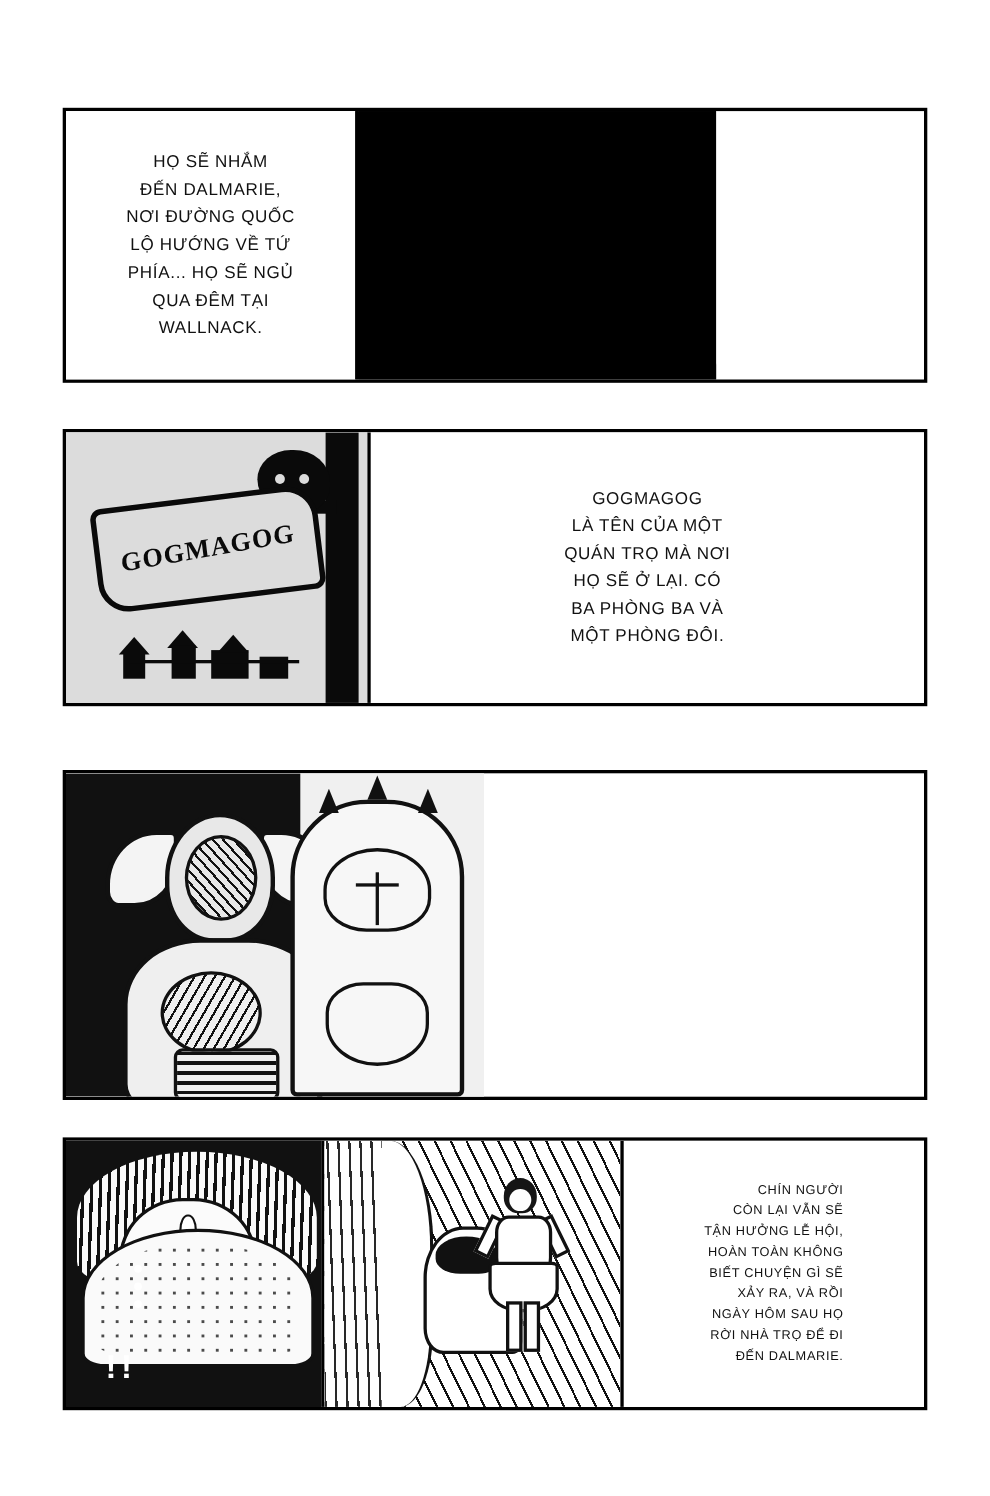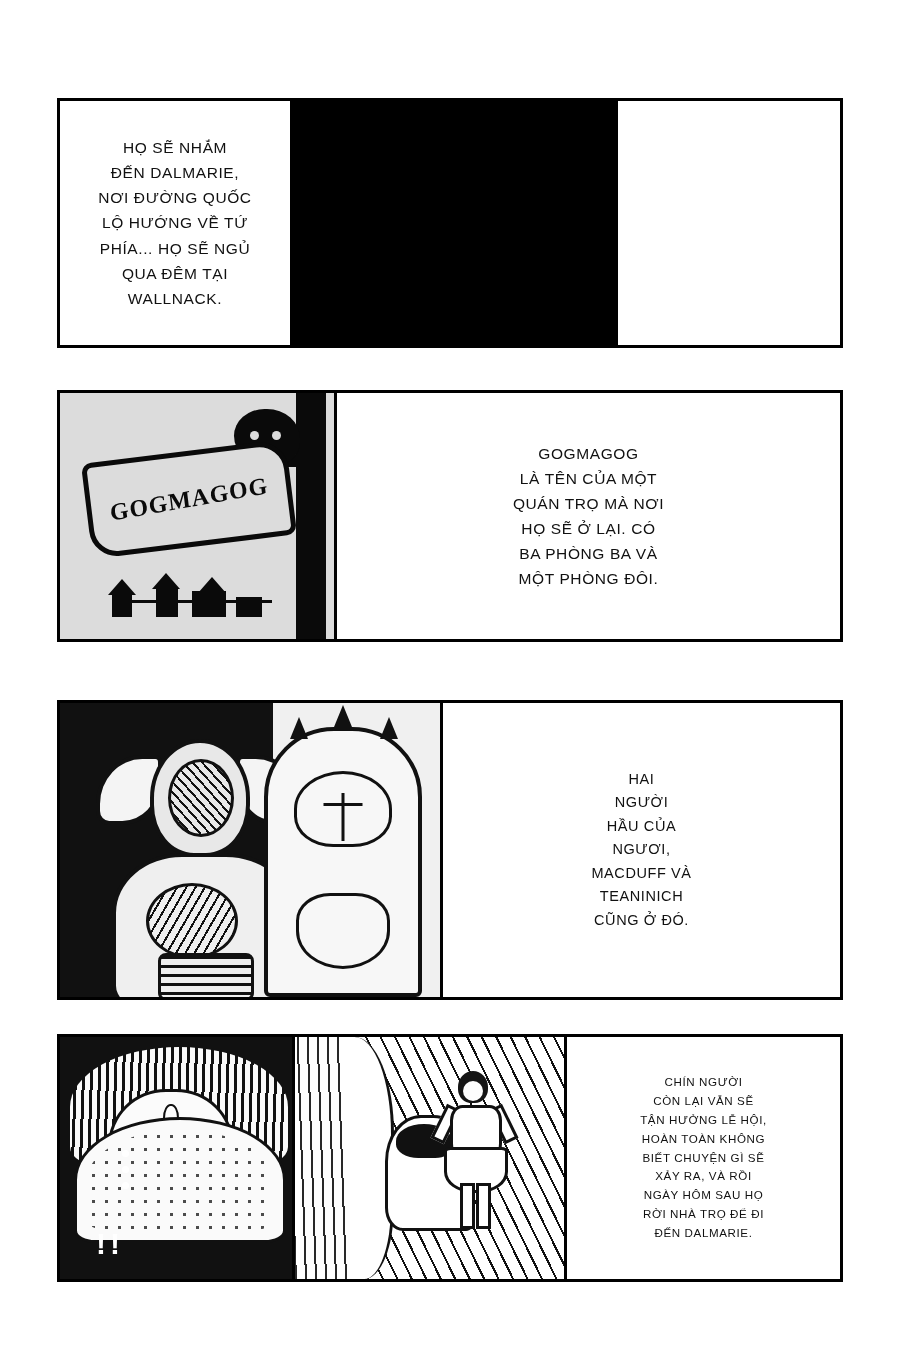--- a/index.html
+++ b/index.html
@@ -50,21 +50,21 @@
     line-height: 1.62;
     letter-spacing: 0.6px;
     color: #111;
     font-family: "Liberation Sans", sans-serif;
     text-transform: uppercase;
     white-space: pre-line;
   }
   .cap-16 { font-size: 15.5px; }
   .cap-15 { font-size: 14.5px; }
   .cap-14 { font-size: 13.5px; }
-  .cap-12 { font-size: 11.6px; }
+  .cap-12 { font-size: 11.6px; text-align: right; }
   .cap-big { font-size: 18px; line-height: 1.75; letter-spacing: 1.2px; }
 
   
   .art {
     background: #e9e9e9;
     position: relative;
   }
   .art.dark { background: #000; }
   .art.grey { background: #d8d8d8; }
 
@@ -481,21 +481,21 @@
     top: 34px;
   }
 </style>
 </head>
 <body>
 
 <div class="page">
 
   <div class="strip" style="left:57px; top:98px; width:786px; height:250px;">
 
-    <div class="panel text-panel" style="width:230px;">
+    <div class="panel text-panel" style="width:263px;">
       <div class="caption cap-16">Họ sẽ nhắm
 đến Dalmarie,
 nơi đường quốc
 lộ hướng về tứ
 phía... Họ sẽ ngủ
 qua đêm tại
 Wallnack.</div>
     </div>
 
     <div class="panel art dark" style="width:328px;">
@@ -599,29 +599,20 @@
       <div class="throne">
         <div class="spike" style="left:22px;"></div>
         <div class="spike" style="left:66px; top:-26px;"></div>
         <div class="spike" style="left:112px;"></div>
         <div class="throne-deco"></div>
         <div class="throne-sym"></div>
         <div class="throne-leaf"></div>
       </div>
     </div>
 
-    <div class="panel text-panel" style="flex:1;">
-      <div class="caption cap-15">Hai
-người
-hầu của
-ngươi,
-Macduff và
-Teaninich
-cũng ở đó.</div>
-    </div>
   </div>
 
   <div class="strip" style="left:57px; top:1034px; width:786px; height:248px;">
 
     <div class="panel art dark" style="width:232px;">
       <div class="face-bg"></div>
       <div class="hair"></div>
       <div class="face">
         <div class="eye" style="left:18px;">
           <div class="pupil"></div>

